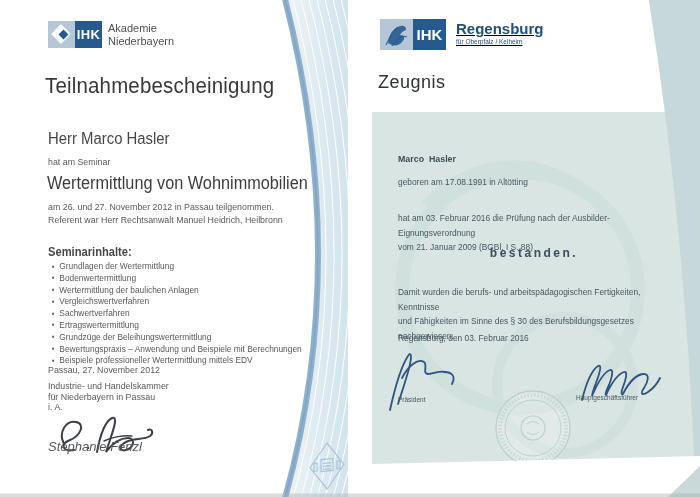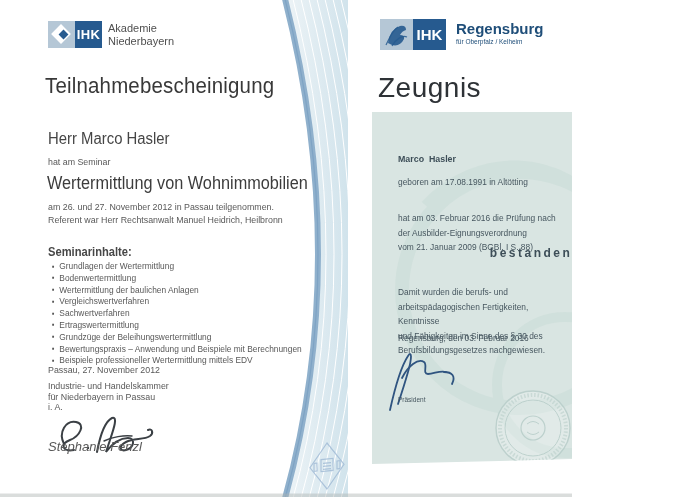--- a/index.html
+++ b/index.html
@@ -1,17 +1,17 @@
 <!DOCTYPE html>
 <html><head>
 <meta charset="utf-8">
 <style>
   html,body{margin:0;padding:0;background:#ffffff;}
   #canvas{
-    position:relative;width:572px;height:497px;overflow:hidden;
+    position:relative;width:700px;height:497px;overflow:hidden;
     background:#ffffff;font-family:"Liberation Sans",sans-serif;
   }
   #deco{position:absolute;left:0;top:0;z-index:0;}
   .txt{position:absolute;z-index:2;}
   .cond{transform:scaleX(0.93);transform-origin:left top;}
   
   .logoL{position:absolute;left:48px;top:21px;height:27px;z-index:2;}
   .sq{position:absolute;top:0;width:27px;height:27px;}
   .sq.light{left:0;background:#b5c7d6;}
   .sq.dark{left:27px;background:#265a8f;color:#fff;font-weight:bold;font-size:13px;
@@ -30,24 +30,24 @@
   .l-list li::before{content:"▪";margin-right:5px;font-size:8px;position:relative;top:-0.5px;}
   .l-place{left:48px;top:364px;font-size:9.5px;color:#585858;}
   .l-issuer{left:48px;top:381px;font-size:9.5px;line-height:10.5px;color:#585858;}
   .l-signer{left:48px;top:439px;font-size:13px;color:#585858;font-style:italic;}
   
   .logoR{position:absolute;left:380px;top:19px;height:31px;z-index:2;}
   .sqr{position:absolute;top:0;width:33px;height:31px;}
   .sqr.light{left:0;background:#b5c7d6;}
   .sqr.dark{left:33px;background:#265a8f;color:#fff;font-weight:bold;font-size:15px;
             display:flex;align-items:center;justify-content:center;}
-  .logoR-txt{position:absolute;left:76px;top:2px;width:150px;}
+  .logoR-txt{position:absolute;left:76px;top:2px;width:150px;text-decoration:underline;}
   .logoR-name{font-size:15px;font-weight:700;color:#1f4e79;line-height:16px;}
   .logoR-sub{font-size:6.5px;color:#1f4e79;margin-top:1px;}
-  .r-title{left:378px;top:72px;font-size:28px;font-weight:400;color:#2e3236;letter-spacing:.5px;}
+  .r-title{left:378px;top:72px;font-size:18px;font-weight:400;color:#2e3236;letter-spacing:.5px;}
   .r-name{left:398px;top:153px;font-size:9.5px;font-weight:700;color:#3d4e58;white-space:pre;}
   .r-born{left:398px;top:177px;font-size:9px;color:#46565f;}
   .r-exam{left:398px;top:211px;font-size:9px;line-height:14.5px;color:#46565f;}
   .r-result{left:398px;top:246px;width:272px;text-align:center;font-size:12px;font-weight:700;
             letter-spacing:2.5px;color:#3d4e58;}
   .r-confirm{left:398px;top:285px;font-size:9px;line-height:14.5px;color:#46565f;}
   .r-place{left:398px;top:333px;font-size:9px;color:#46565f;}
   .r-lab-p{left:398px;top:396px;font-size:6.5px;color:#46565f;}
   .r-lab-h{left:576px;top:394px;font-size:6.5px;color:#46565f;}
 </style>

